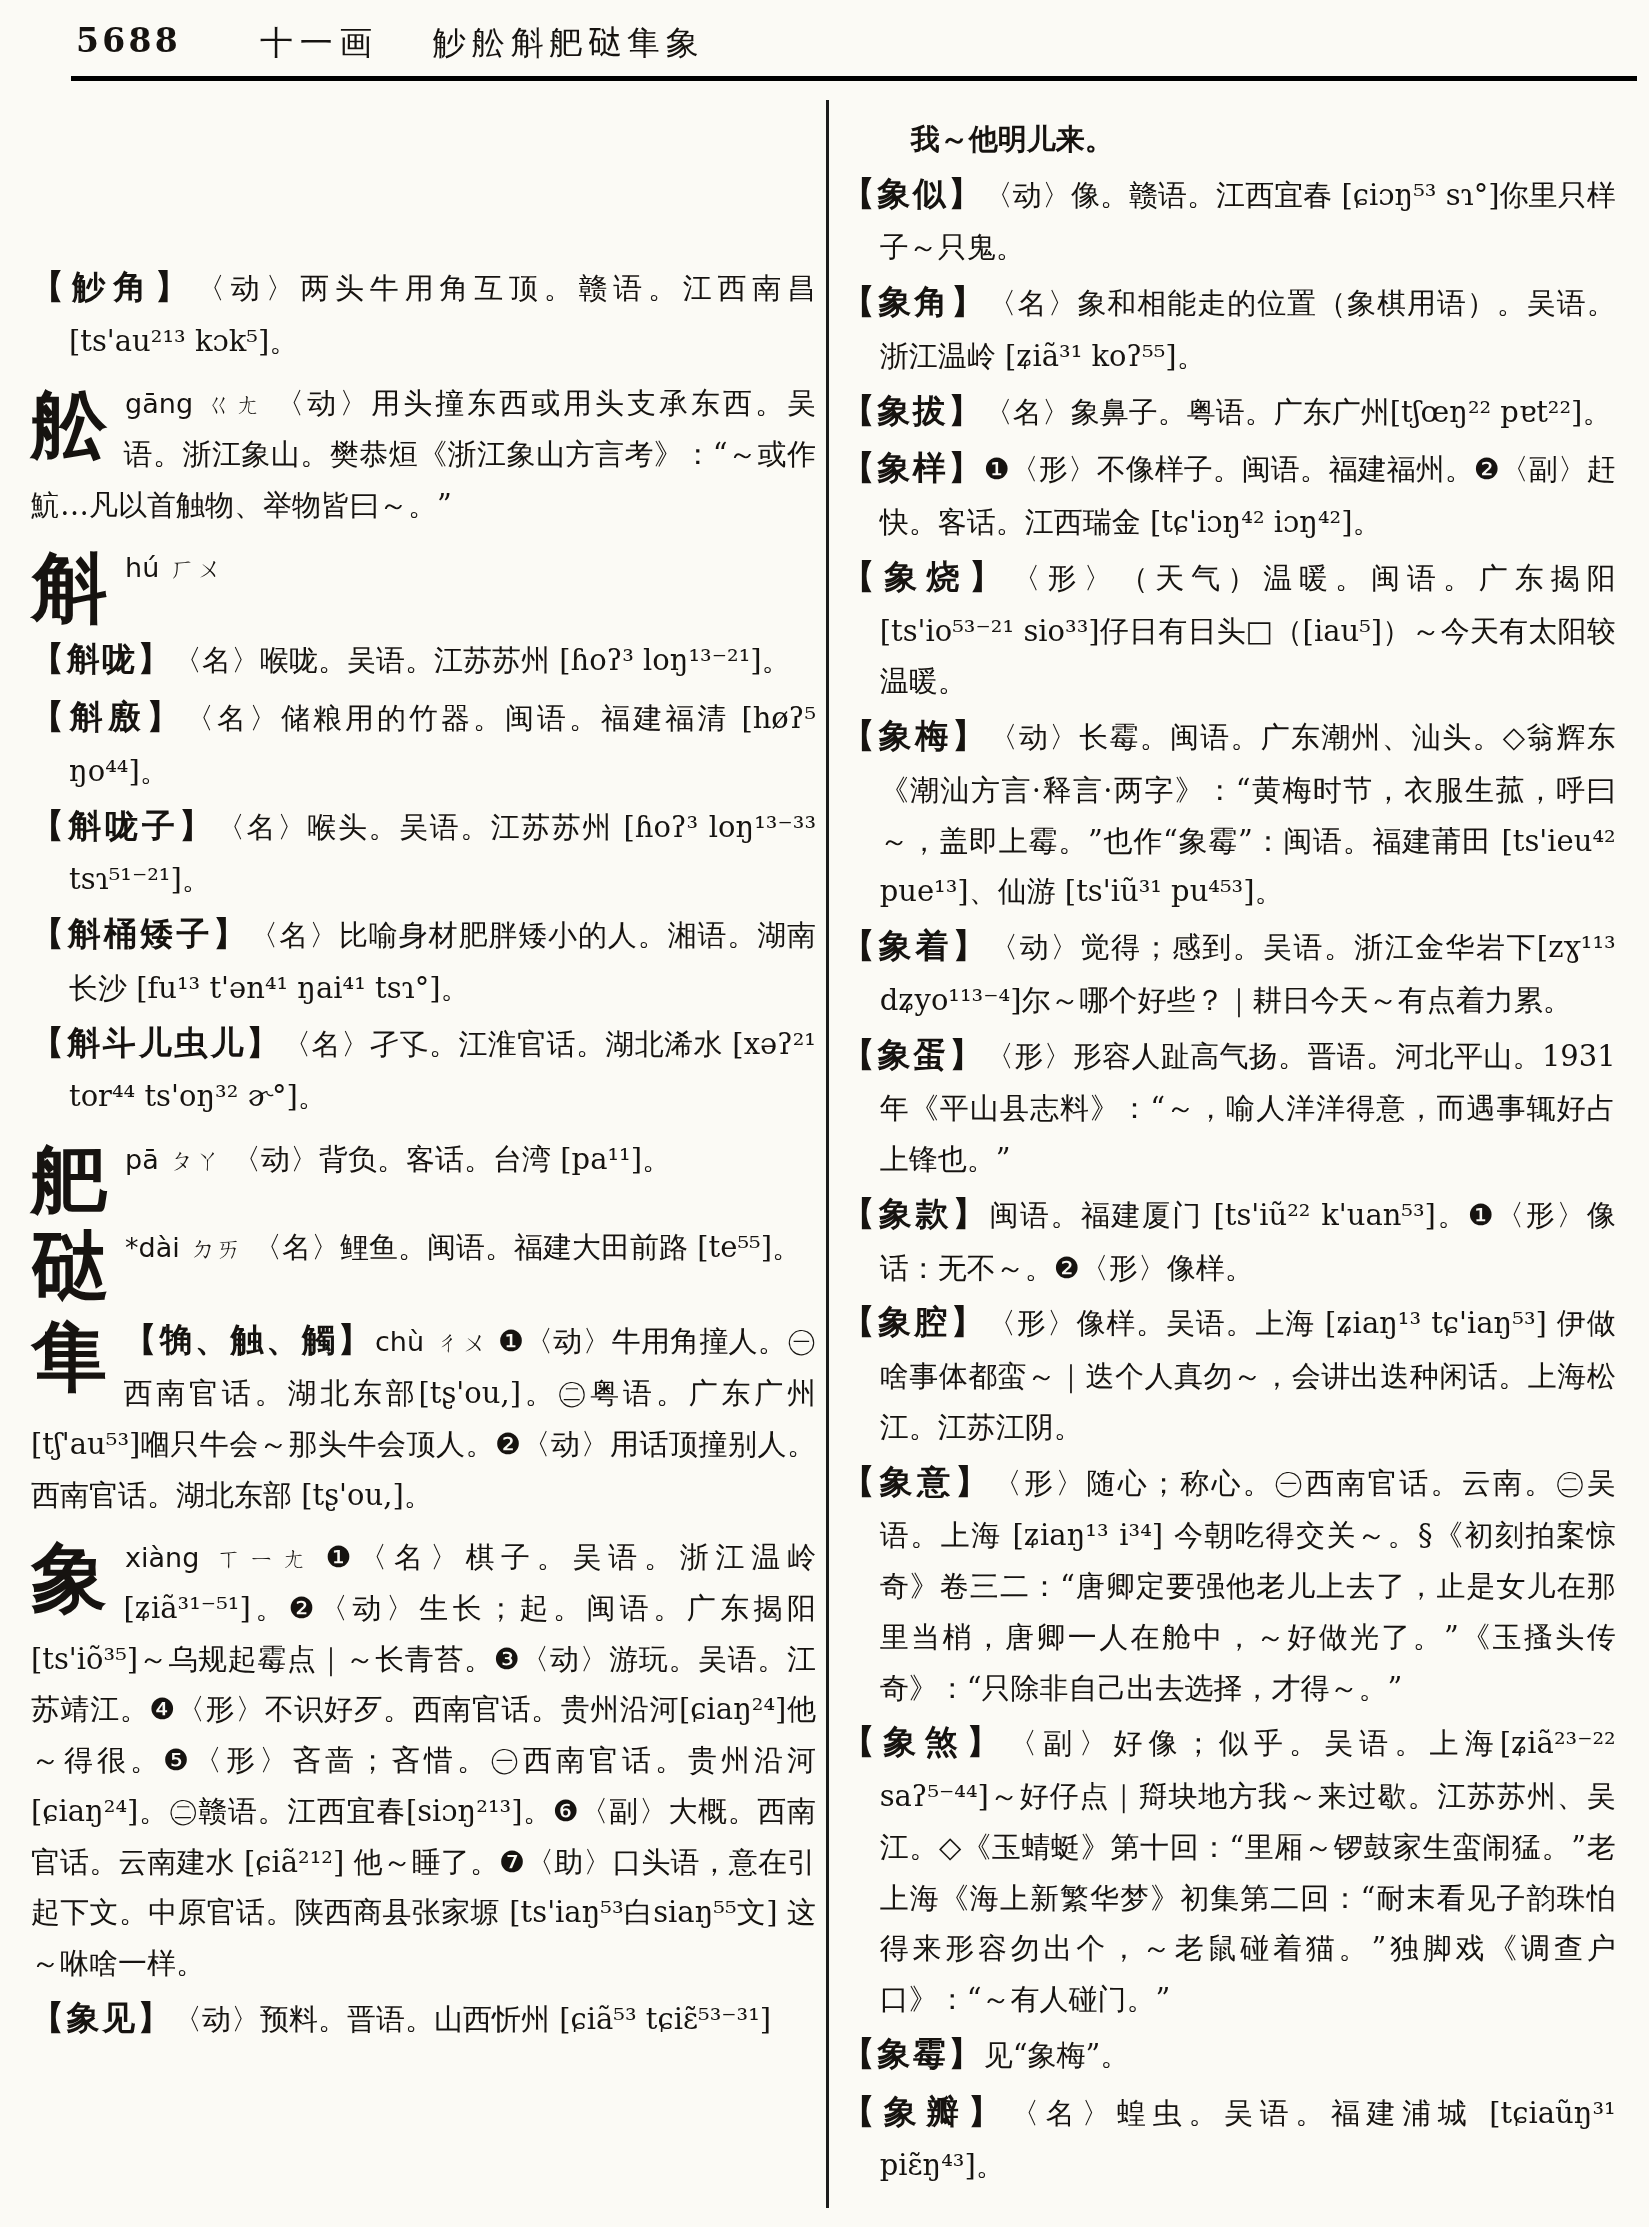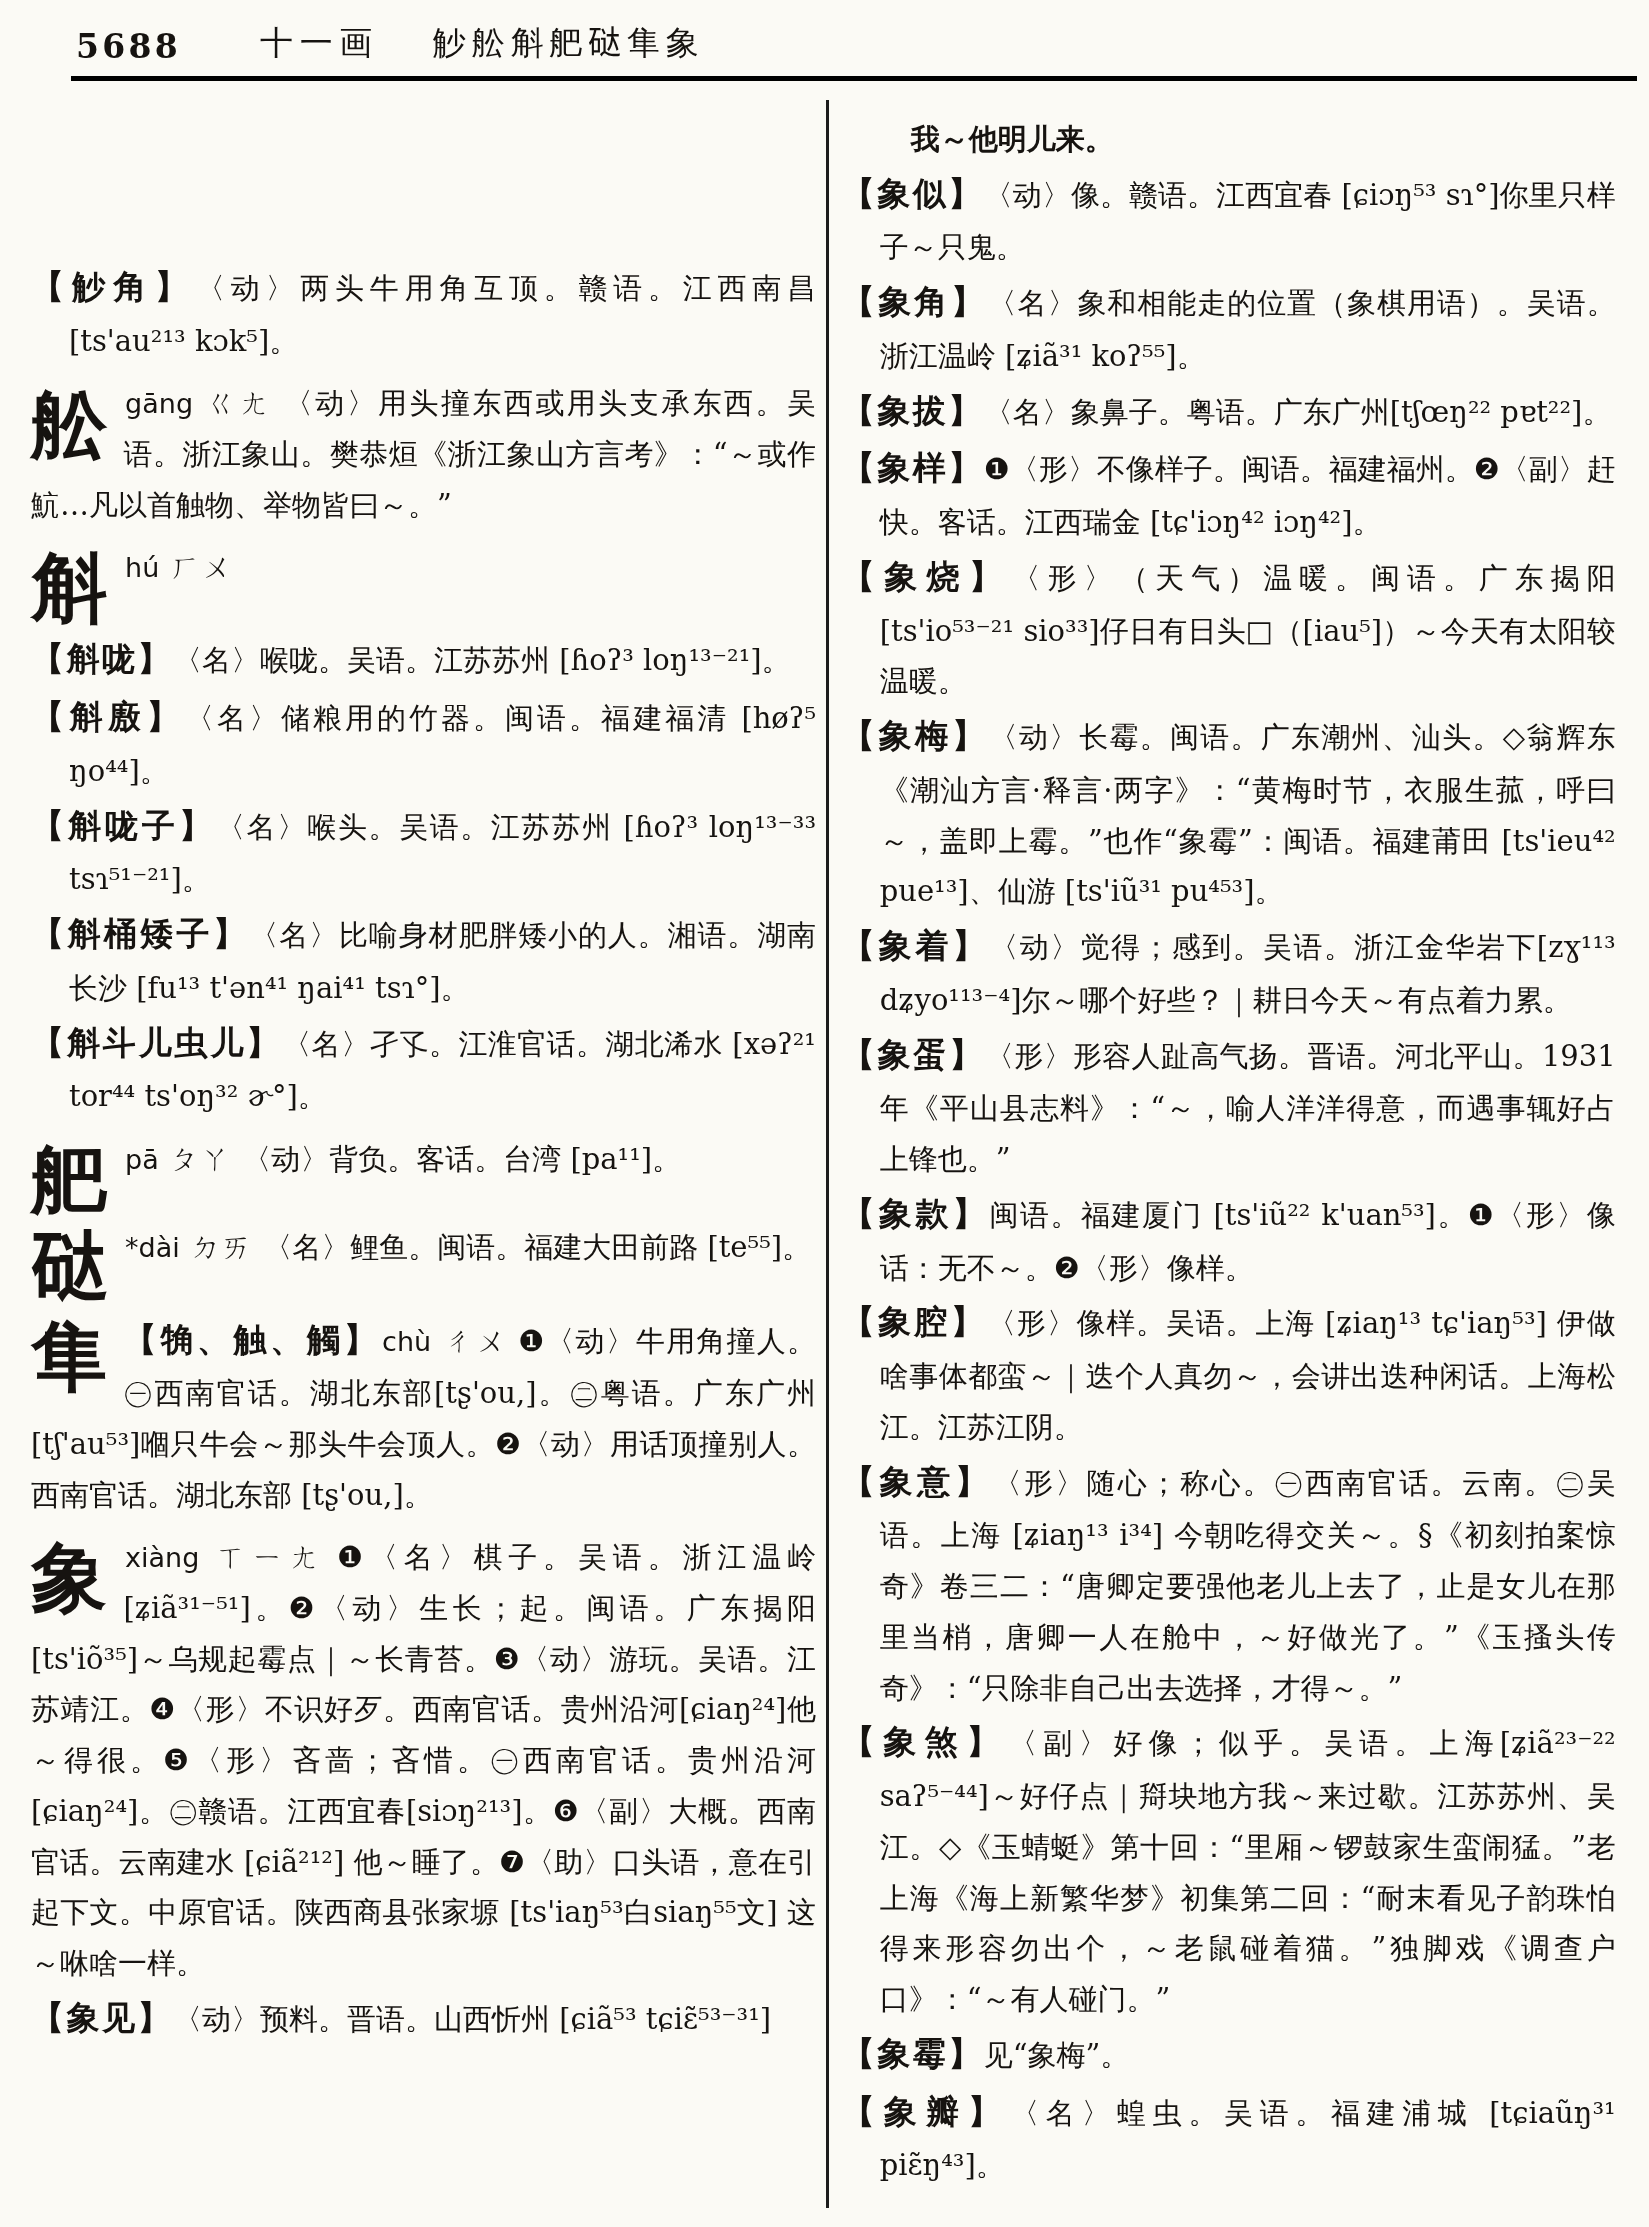--- a/index.html
+++ b/index.html
@@ -4,21 +4,21 @@
 <style>
   html,body{margin:0;padding:0;}
   body{
     width:1650px;height:2227px;
     background:#fbfaf5;color:#161310;
     font-family:"DejaVu Serif","Liberation Serif",serif;
     overflow:hidden;
   }
   .page{position:relative;width:1650px;height:2227px;overflow:hidden;}
   .page-header{
-    display:flex;align-items:flex-end;
+    display:flex;align-items:flex-start;
     padding:21.4px 0 0 76px;
     font-size:33px;
   }
   .page-number{letter-spacing:3.3px;font-weight:600;}
   .section-title{margin-left:79px;letter-spacing:6.6px;}
   .section-chars{margin-left:54px;letter-spacing:5.8px;}
   .header-rule{height:5px;background:#000;margin:10px 13.2px 0 71px;}
   .columns{
     display:flex;align-items:center;
     padding:15px 11.5px 0 31px;
@@ -49,21 +49,21 @@
   .bigchar{
     float:left;
     font-size:76px;line-height:1.12;
     font-weight:600;
     margin:3.3px 16.5px 0 0;
   }
   .pinyin{
     font-family:"DejaVu Sans","Liberation Sans",sans-serif;
     font-size:27px;margin:0 11.5px 0 1.6px;
   }
-  .zhuyin{font-size:29px;margin-right:10px;letter-spacing:1.6px;}
+  .zhuyin{font-size:24px;margin-right:10px;letter-spacing:1.6px;}
   .ebody{}
 </style>
 </head>
 <body>
 
 <div class="page">
   <div class="page-header">
     <span class="page-number">5688</span>
     <span class="section-title">十一画</span>
     <span class="section-chars">觘舩斛舥鿎隼象</span>

